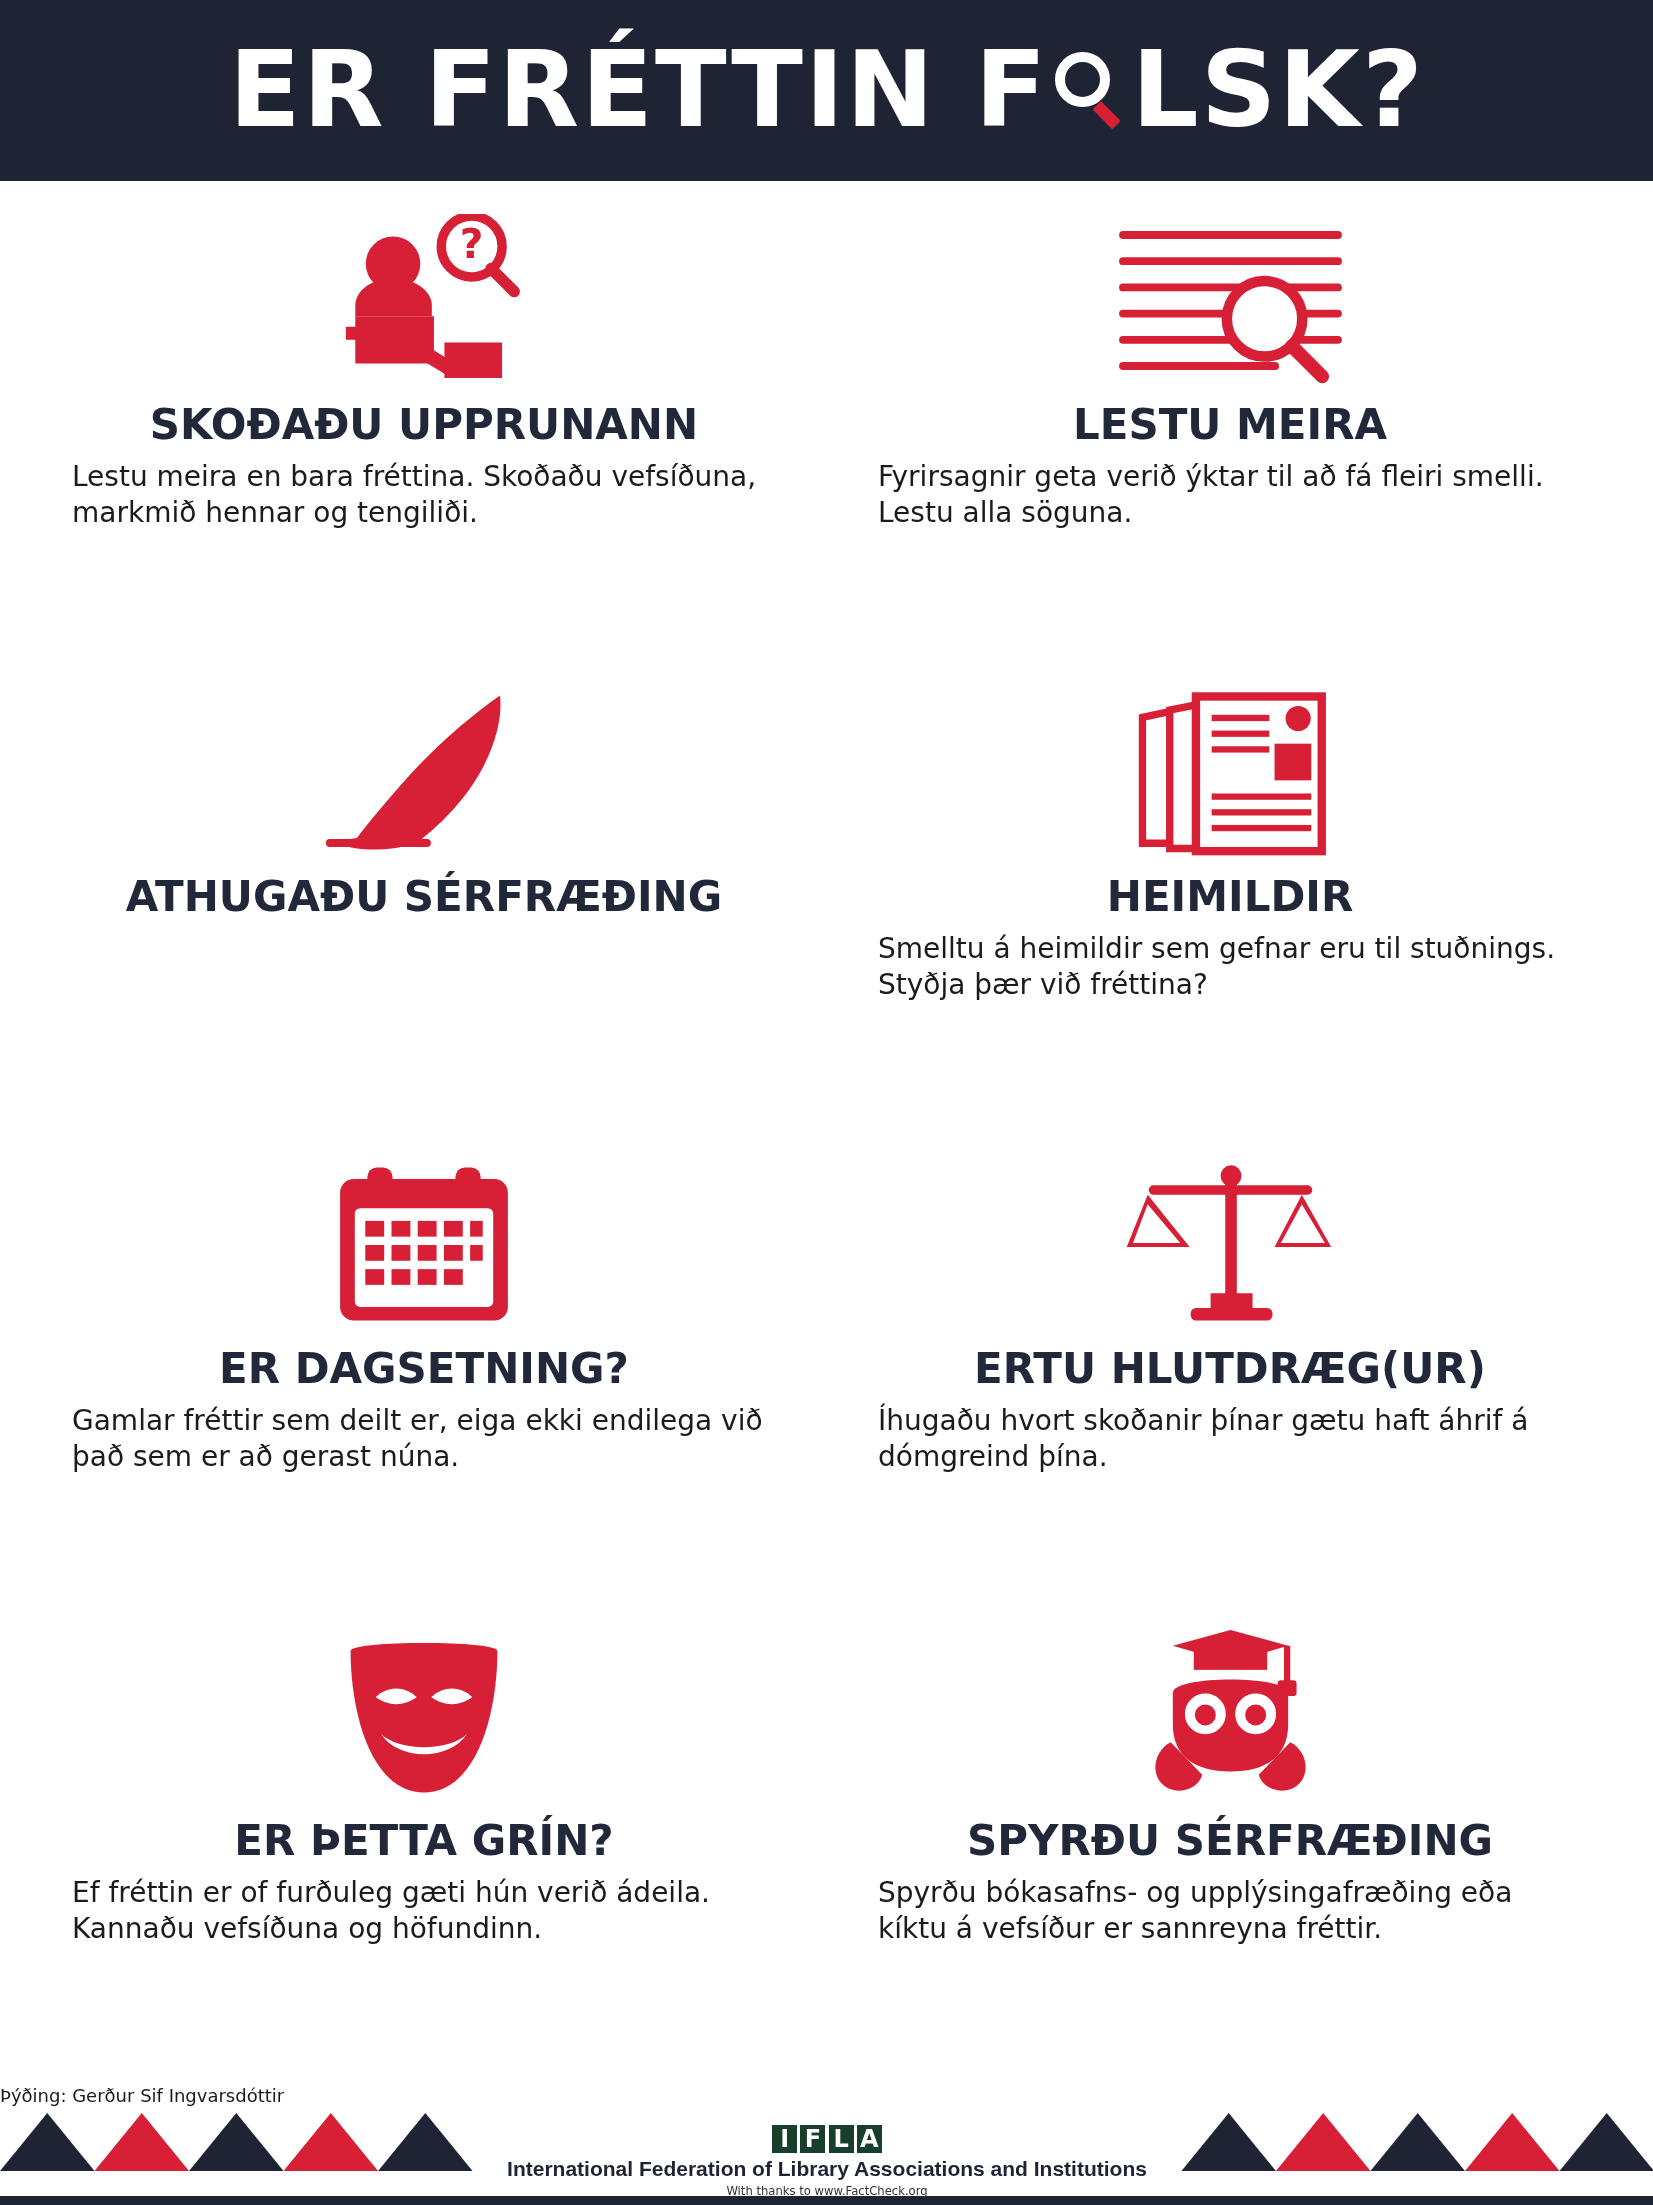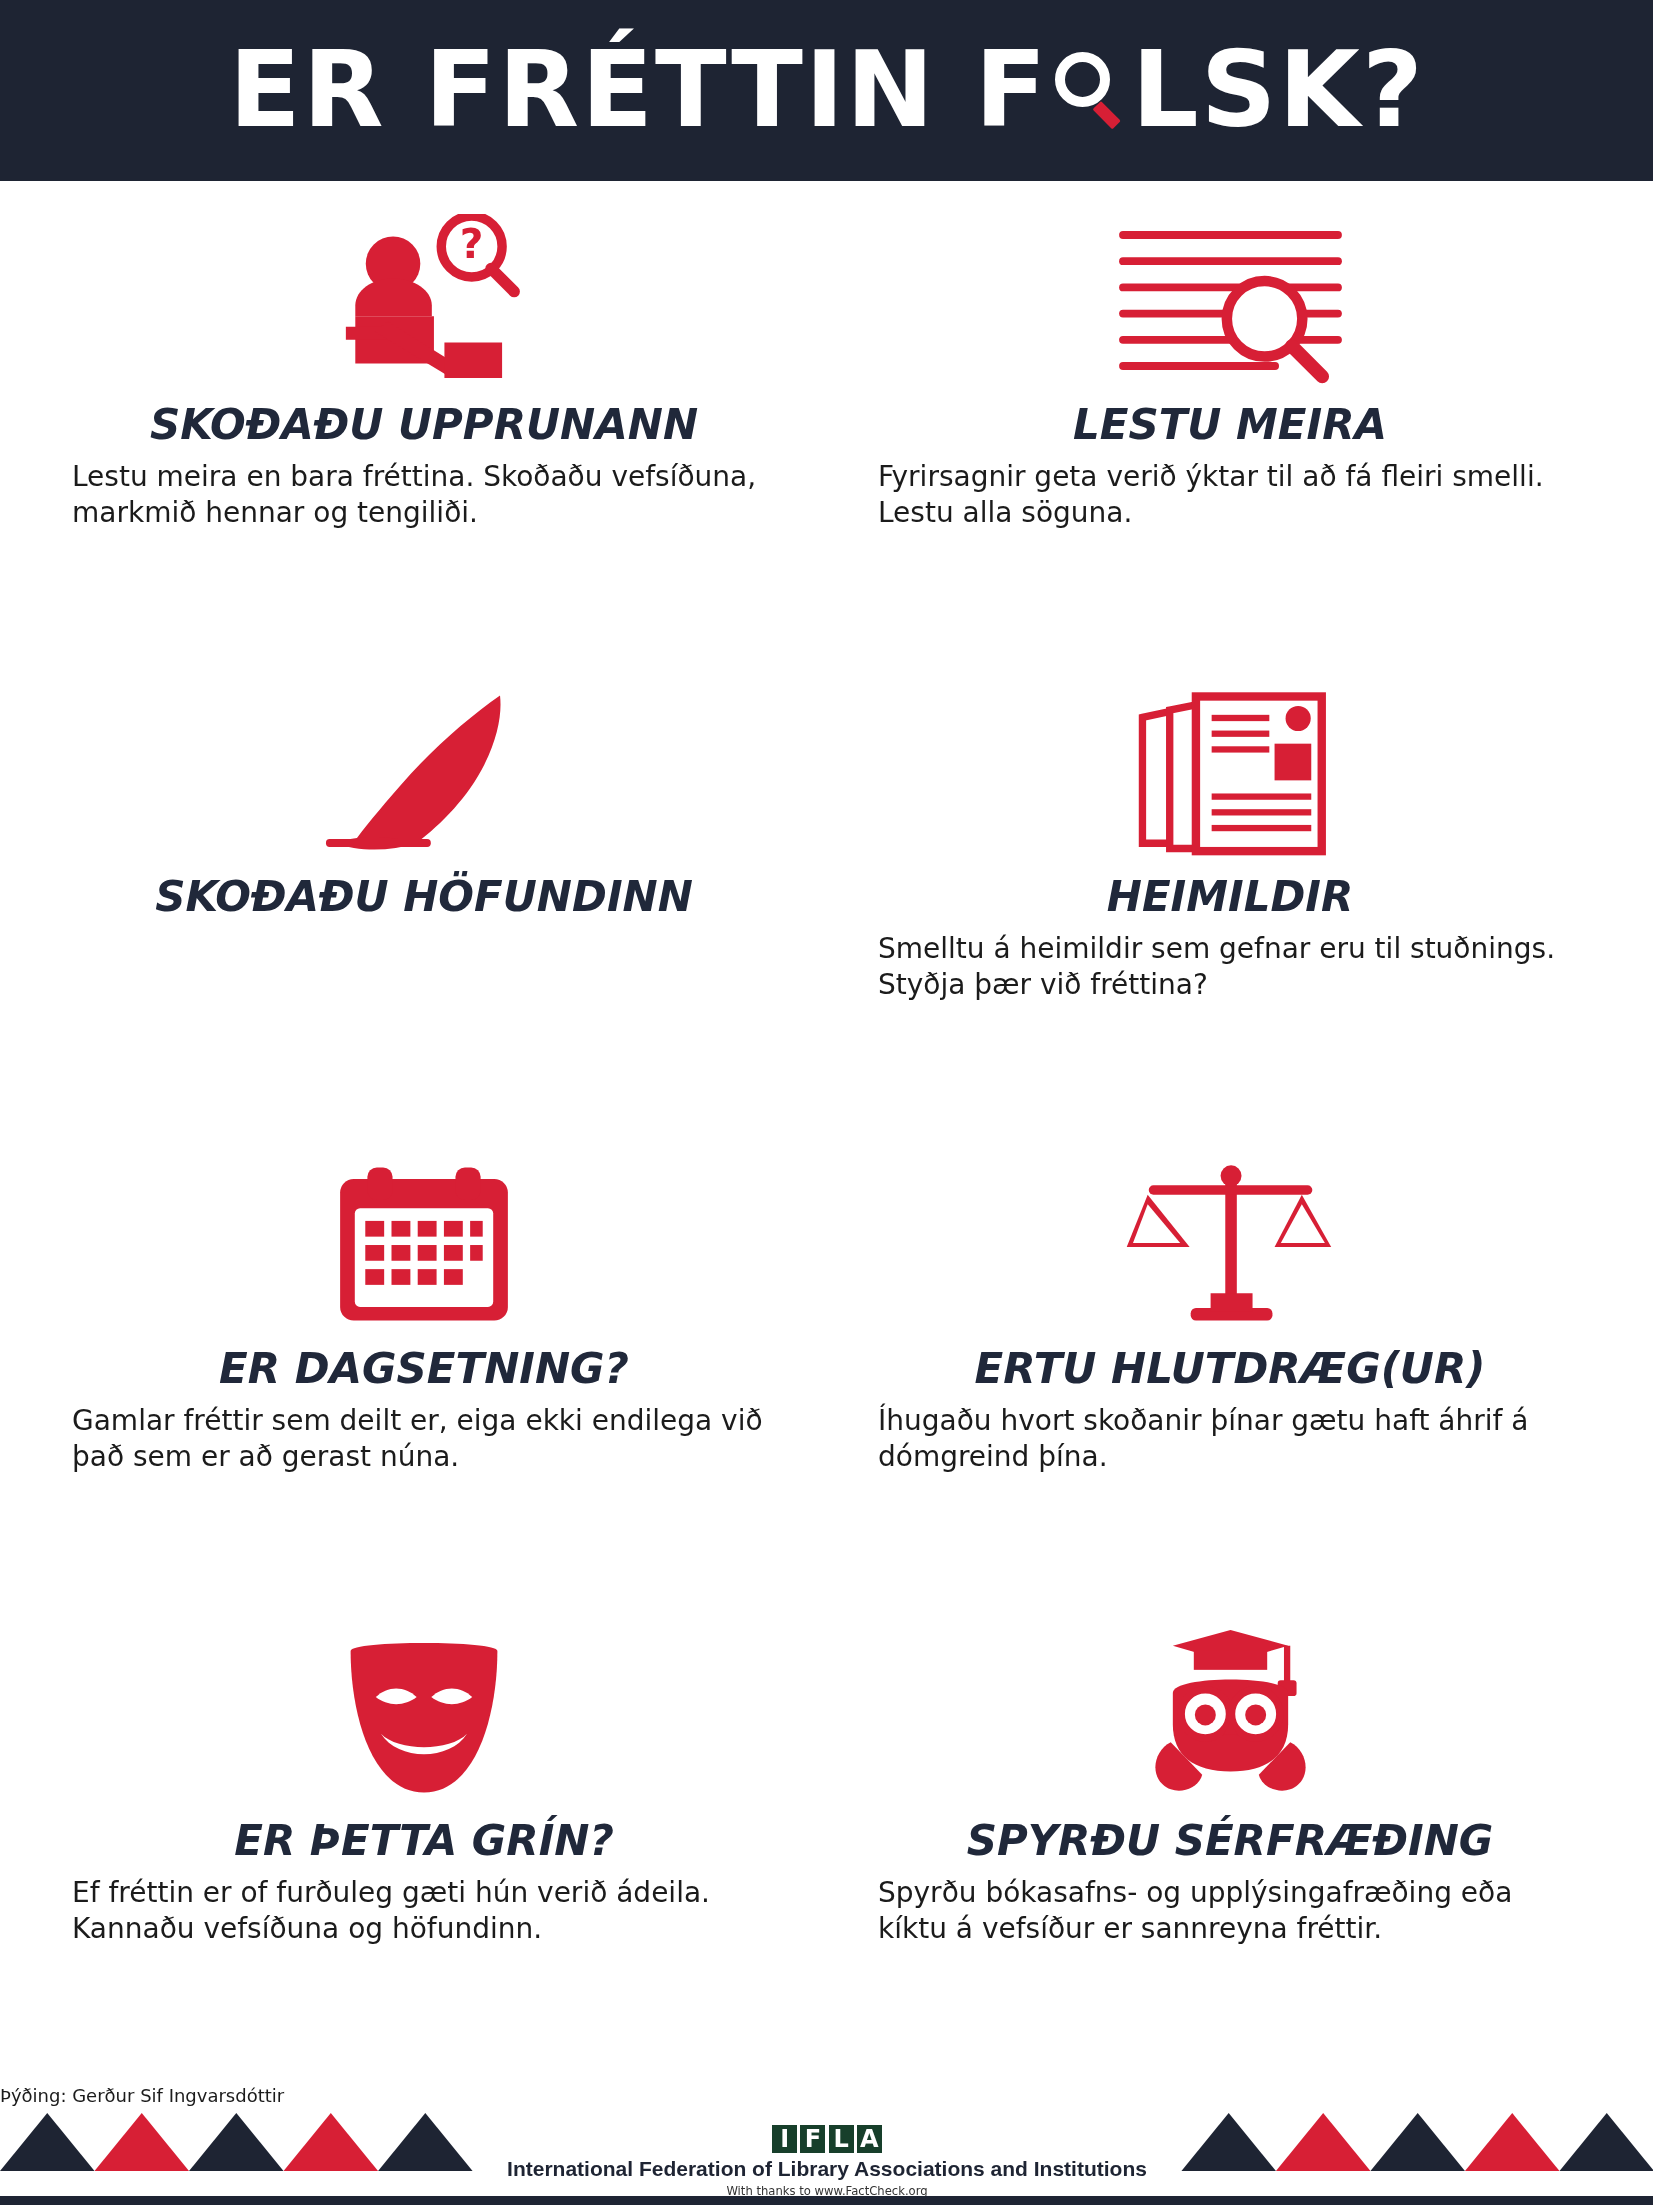--- a/index.html
+++ b/index.html
@@ -94,21 +94,20 @@
   }
   .cell-title {
     font-family: "DejaVu Sans", sans-serif;
     font-size: 42px;
     font-weight: bold;
     color: #20283a;
     text-align: center;
     line-height: 1.05;
     margin: 2.1px 0 11.6px 0;
     white-space: nowrap;
-    font-style: italic;
   }
   .cell-body {
     font-family: "DejaVu Sans", sans-serif;
     font-size: 28px;
     color: #1b1b1b;
     text-align: left;
     line-height: 1.3;
     max-width: 704px;
   }
   
@@ -240,21 +239,21 @@
     <div class="cell">
       <div class="icon-wrap">
         <svg class="icon" width="226" height="173" viewBox="0 0 430 330" xmlns="http://www.w3.org/2000/svg">
           <g fill="#d71f35">
             <path d="M360 18 C300 60 230 120 170 190 C130 236 100 272 80 300 L200 300 C250 262 300 210 330 150 C356 98 364 52 360 18 Z"></path>
             <path d="M45 300 C80 286 140 282 200 300 C150 316 90 316 45 300 Z"></path>
             <rect x="28" y="292" width="200" height="15" rx="7"></rect>
           </g>
         </svg>
       </div>
-      <div class="cell-title">SKOÐAÐU HÖFUNDINN</div>
+      <div class="cell-title">ATHUGAÐU SÉRFRÆÐING</div>
     </div>
 
     <div class="cell">
       <div class="icon-wrap">
         <svg class="icon" width="226" height="173" viewBox="0 0 430 330" xmlns="http://www.w3.org/2000/svg">
           <g fill="#ffffff" stroke="#d71f35" stroke-width="14">
             <path d="M48 60 L150 38 L150 300 L48 300 Z"></path>
             <path d="M100 46 L190 28 L190 310 L100 310 Z"></path>
           </g>
           <rect x="150" y="20" width="240" height="295" fill="#ffffff" stroke="#d71f35" stroke-width="16"></rect>

